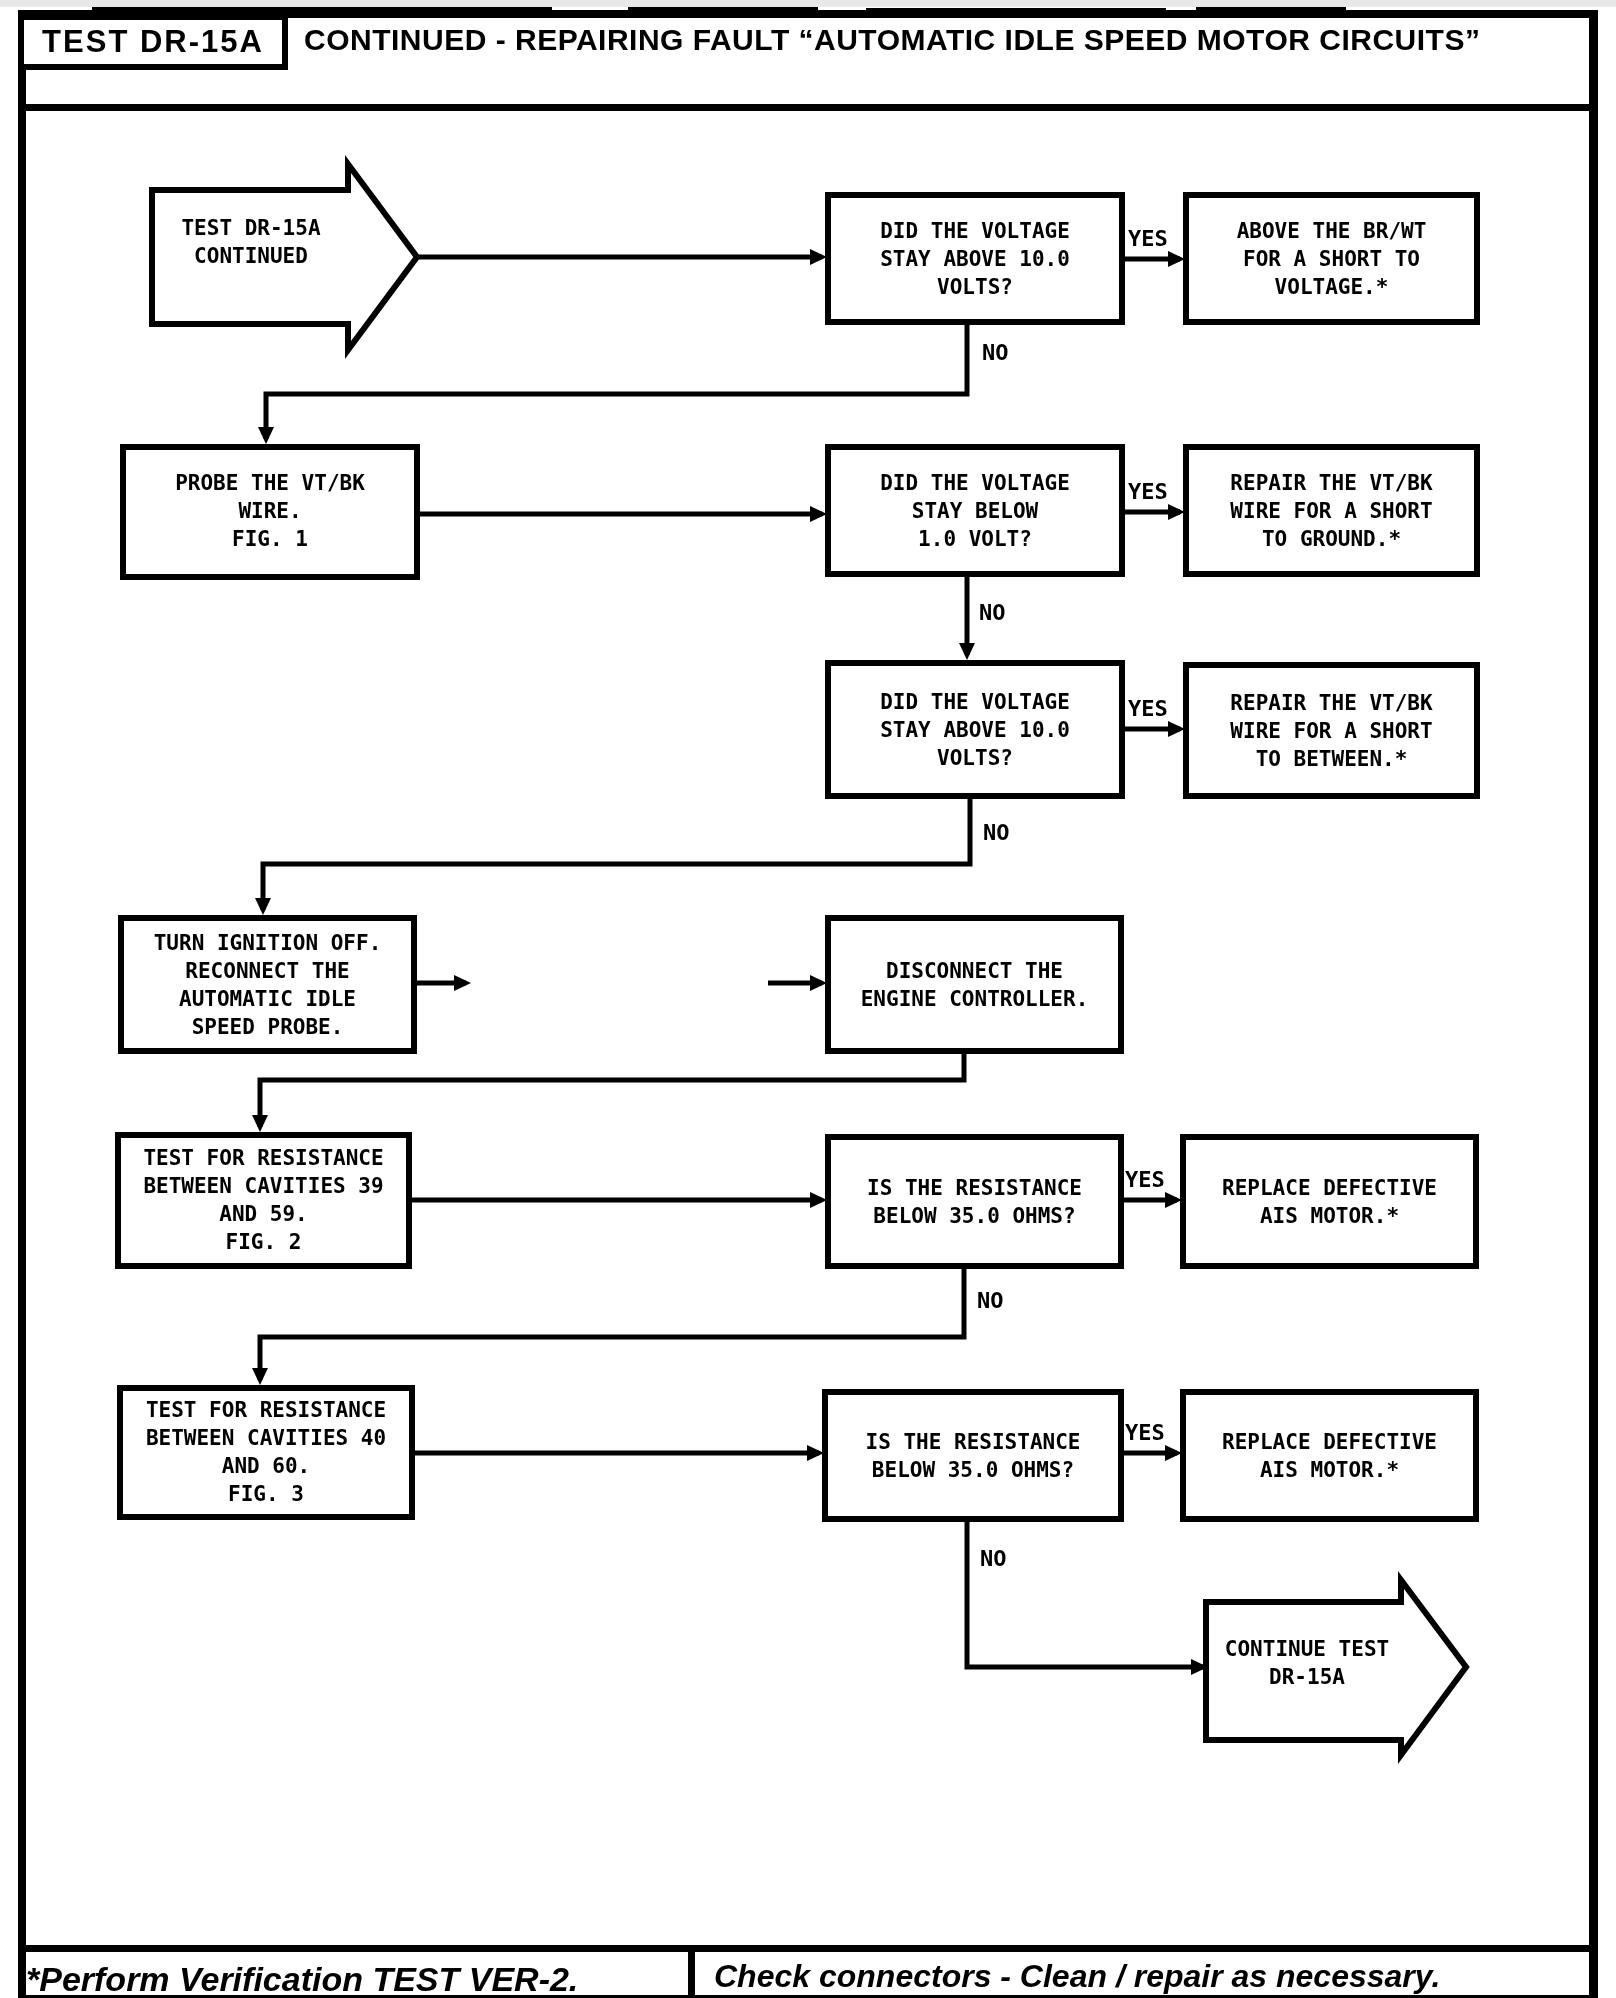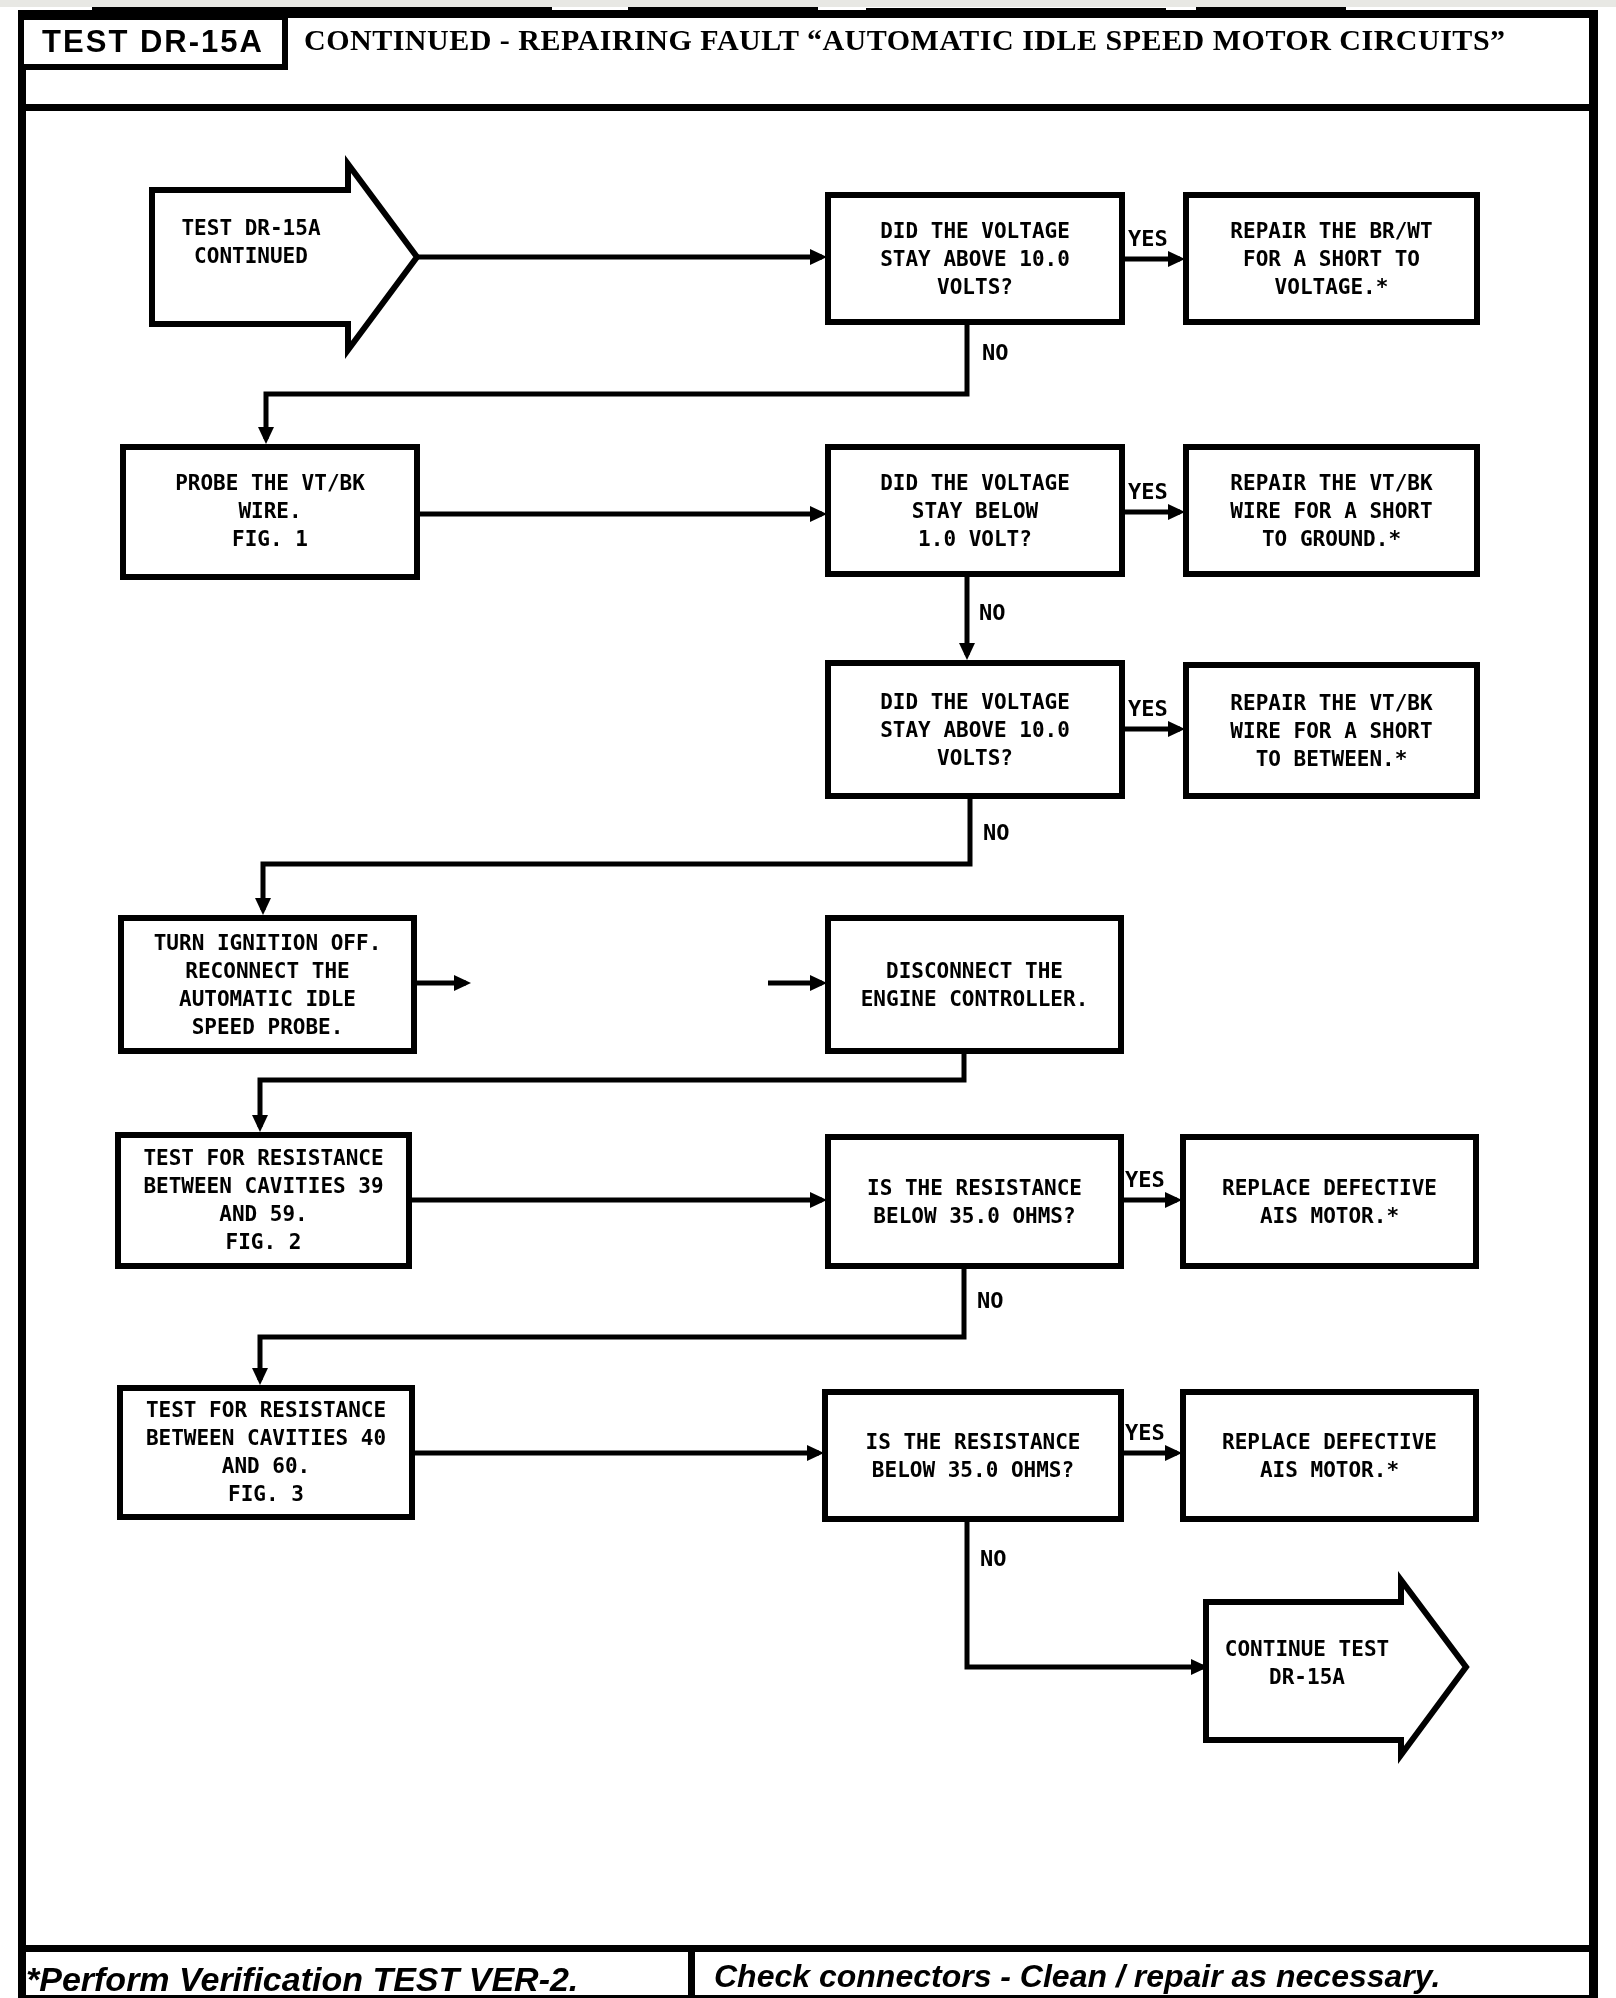--- a/index.html
+++ b/index.html
@@ -15,21 +15,21 @@
   
   .hdrbox {
     position:absolute; left:18px; top:7px; width:270px; height:56px;
     border:6px solid #000; box-sizing:border-box; background:#fff;
     display:flex; align-items:center; justify-content:center;
     font-family:"Liberation Sans", sans-serif; font-weight:bold;
     font-size:31px; letter-spacing:2px; white-space:nowrap;
   }
   .title {
     position:absolute; left:304px; top:16px; width:1280px;
-    font-family:Liberation Serif, serif; font-weight:bold;
+    font-family:Liberation Sans, sans-serif; font-weight:bold;
     font-size:30px; letter-spacing:0.5px; white-space:nowrap;
   }
 
   
   .box {
     position:absolute; border:6px solid #000; background:#fff;
     box-sizing:border-box; display:flex; flex-direction:column;
     align-items:center; justify-content:center; text-align:center;
     font-weight:bold; font-size:21px; line-height:28px;
   }
@@ -124,21 +124,21 @@
     <div>TEST DR-15A</div>
     <div>CONTINUED</div>
   </div>
 
   <div class="box" style="left:825px;top:185px;width:300px;height:133px">
     <div>DID THE VOLTAGE</div>
     <div>STAY ABOVE 10.0</div>
     <div>VOLTS?</div>
   </div>
   <div class="box" style="left:1183px;top:185px;width:297px;height:133px">
-    <div>REPAIR THE BR/WT</div>
+    <div>ABOVE THE BR/WT</div>
     <div>FOR A SHORT TO</div>
     <div>VOLTAGE.*</div>
   </div>
   <div class="lbl" style="left:1128px;top:220px">YES</div>
   <div class="lbl" style="left:982px;top:334px">NO</div>
 
   <div class="box figbox" style="left:120px;top:437px;width:300px;height:136px">
     <div class="stack">
       <div>PROBE THE VT/BK</div>
       <div>WIRE.</div>

